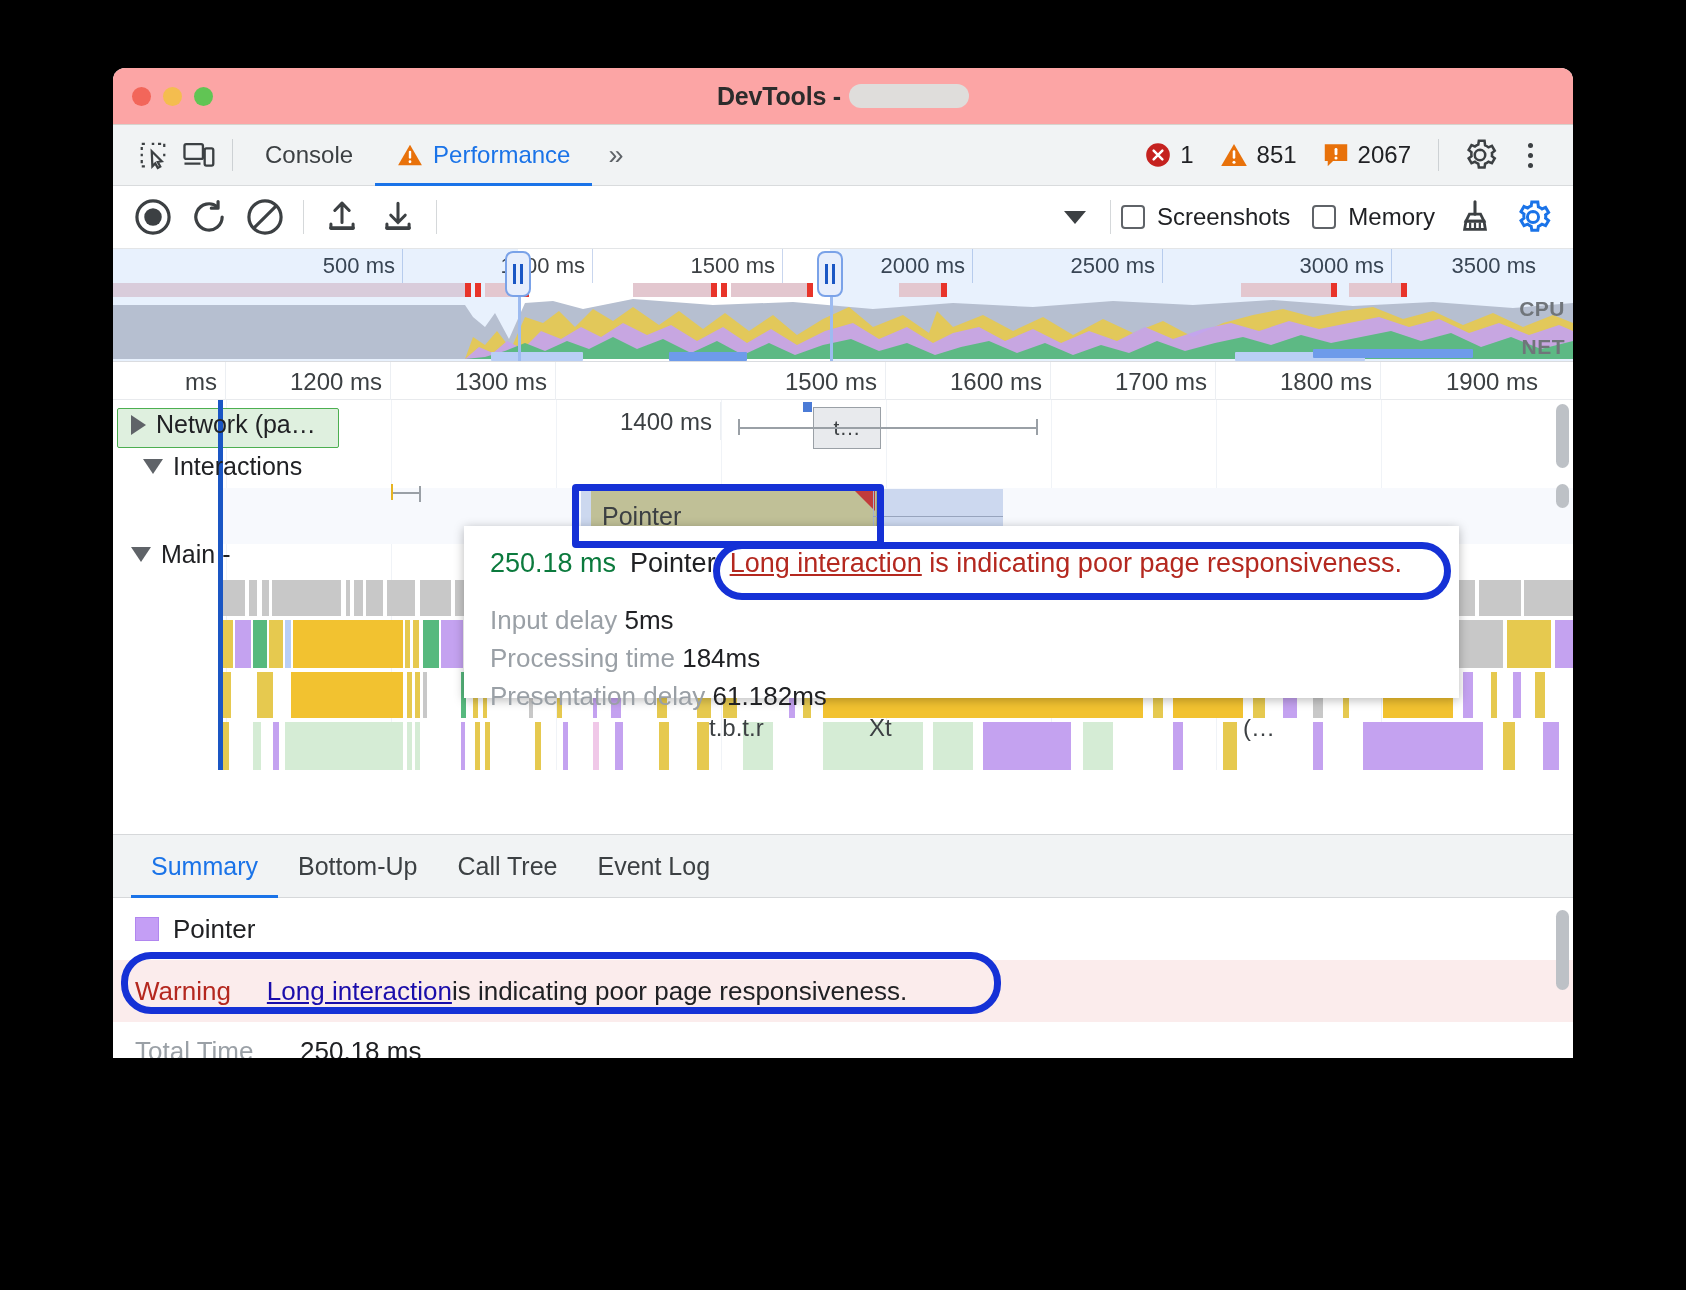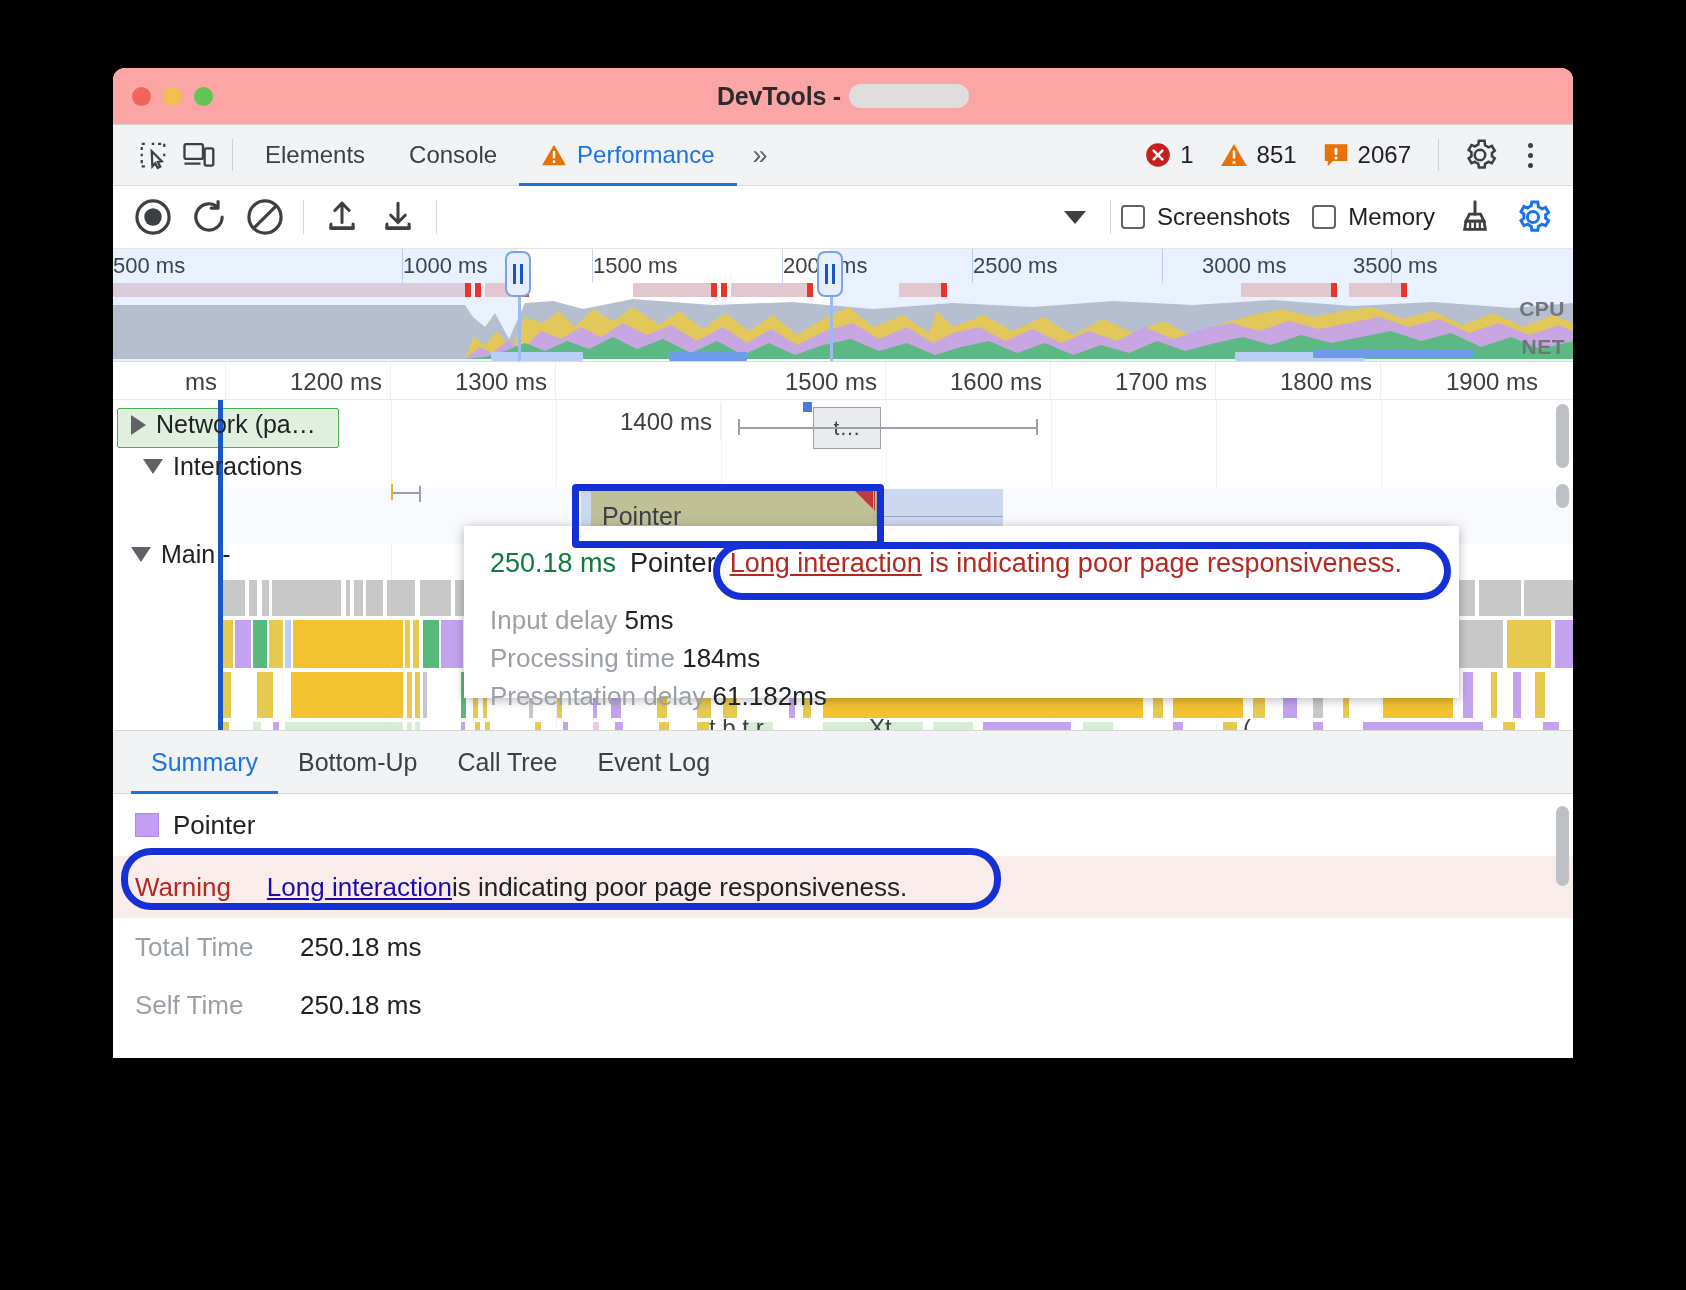--- a/index.html
+++ b/index.html
@@ -121,21 +121,21 @@
     position: relative; height: 113px;
     background: #fff;
     border-bottom: 1px solid #dadce0;
     overflow: hidden;
   }
   .ov-ruler { position: absolute; left:0; right:0; top:0; height: 34px; }
   .ov-tick {
     position: absolute; top: 0; height: 34px;
     border-right: 1px solid #c9d6ee;
     font-size: 22px; color: #3c4043;
-    text-align: left; padding-right: 23px;
+    text-align: right; padding-right: 7px;
     line-height: 34px;
   }
   .dim { position:absolute; top:0; bottom:0; background: rgba(26,115,232,0.10); pointer-events:none; }
   .ov-netstrip { position: absolute; left:0; right:0; top: 34px; height: 14px; }
   .net-seg { position:absolute; top:0; height: 14px; background: #e3c7cf; }
   .net-mark { position:absolute; top:0; height: 14px; width: 6px; background: #e8342a; }
   .ov-cpu { position:absolute; left:0; right:0; top: 48px; height: 62px; }
   .ov-label {
     position: absolute; right: 8px;
     font-size: 21px; font-weight: 700; color: #70757a;
@@ -214,21 +214,21 @@
   .tt-head { display:flex; align-items:baseline; gap: 14px; font-size: 27px; margin-bottom: 26px; }
   .tt-dur { color: #0b7a3d; }
   .tt-name { color: #202124; }
   .tt-warn { color: #b4281f; }
   .tt-warn a { color:#b4281f; text-decoration: underline; }
   .tt-row { font-size: 26px; margin-bottom: 7px; }
   .tt-key { color: #9aa0a6; }
   .tt-val { color: #202124; }
 
   
-  .bottom { position:absolute; left:0; right:0; bottom:0; height: 328px; background:#fff; }
+  .bottom { position:absolute; left:0; right:0; bottom:0; height: 224px; background:#fff; }
   .btabs {
     height: 64px; background: #f1f3f4; border-top: 1px solid #d6d8da;
     border-bottom: 1px solid #d6d8da;
     display:flex; align-items:center; padding-left: 18px;
   }
   .btab {
     height: 64px; padding: 0 20px; display:flex; align-items:center;
     font-size: 25px; color: #3c4043; position:relative;
   }
   .btab.active { color: #1a73e8; }
@@ -278,23 +278,20 @@
       </div>
       <div class="tb-icon-btn">
         <svg width="32" height="30" viewBox="0 0 26 22">
           <rect x="1.2" y="2.2" width="15" height="12" rx="1.4" fill="none" stroke="#3c4043" stroke-width="1.9"></rect>
           <rect x="17.6" y="5.6" width="7" height="14" rx="1.4" fill="none" stroke="#3c4043" stroke-width="1.9"></rect>
           <path d="M1.2 18h13" stroke="#3c4043" stroke-width="1.9"></path>
         </svg>
       </div>
       <div class="tb-sep"></div>
 
-      <div class="tab">
-        <span>Elements</span>
-      </div>
       <div class="tab">
         <span>Console</span>
       </div>
       <div class="tab active">
         <svg width="26" height="24" viewBox="0 0 24 22">
           <path d="M12 1.5L23 20.5H1z" fill="#e8710a"></path>
           <rect x="10.9" y="7" width="2.2" height="7.3" rx="1.1" fill="#fff"></rect>
           <circle cx="12" cy="17.2" r="1.3" fill="#fff"></circle>
         </svg>
         <span>Performance</span>

